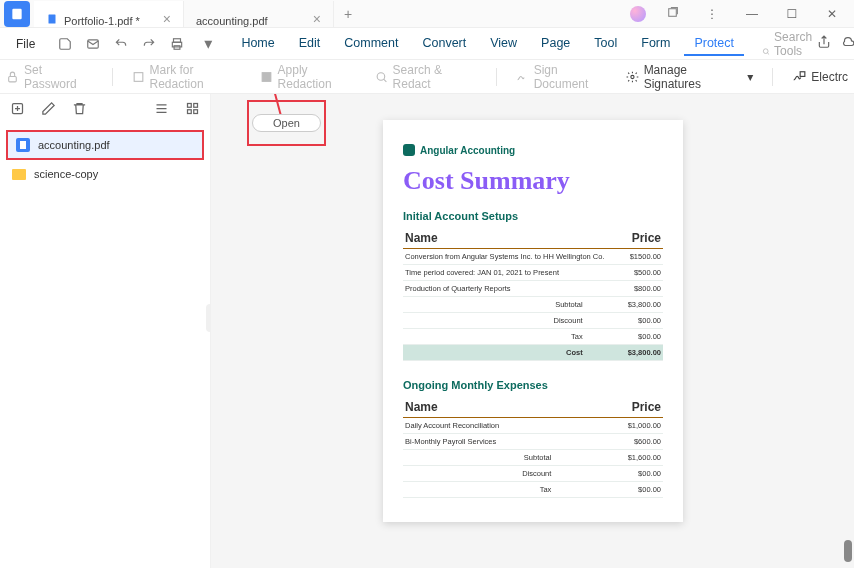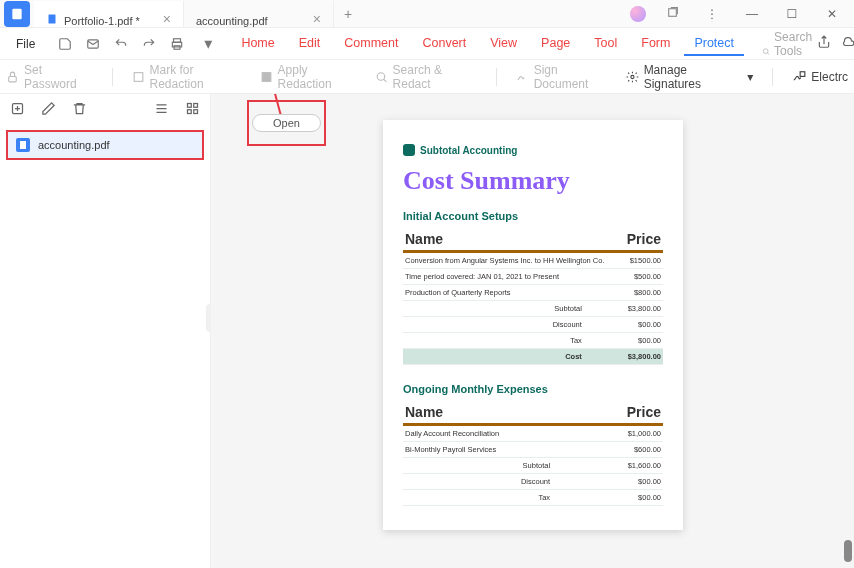--- a/index.html
+++ b/index.html
@@ -18,21 +18,21 @@
 .orb { width:16px; height:16px; border-radius:50%; background:radial-gradient(circle at 30% 30%, #ffb3d9, #b399ff); }
 .win-btn { width:28px; text-align:center; color:#666; font-size:12px; }
 
 
 .menubar { height:32px; display:flex; align-items:center; border-bottom:1px solid #eee; padding:0 6px; }
 .file-label { font-size:12px; color:#333; padding:0 10px; }
 .mb-sep { width:1px; height:18px; background:#e5e5e5; margin:0 3px; }
 .mb-icon { padding:0 7px; color:#777; }
 .mb-icon svg { width:14px; height:14px; display:block; }
 .menu-items { display:flex; gap:4px; margin-left:12px; }
-.menu-item { font-size:12.5px; color:#ef4444; padding:4px 10px; }
+.menu-item { font-size:12.5px; color:#0c4a6e; padding:4px 10px; }
 .menu-item.active { color:#2e7df6; border-bottom:2px solid #2e7df6; }
 .search-tools { margin-left:18px; color:#aaa; font-size:12px; display:flex; align-items:flex-end; gap:4px; }
 .menubar-right { margin-left:auto; display:flex; gap:10px; padding-right:10px; }
 .menubar-right svg { width:14px; height:14px; color:#666; }
 
 
 .toolbar { height:34px; display:flex; align-items:center; padding:0 6px; border-bottom:1px solid #eee; gap:16px; font-size:12px; }
 .tool-btn { display:flex; align-items:center; gap:5px; color:#bbb; }
 .tool-btn svg { width:14px; height:14px; }
 .manage-sig { color:#444; margin-left:auto; }
@@ -56,21 +56,21 @@
 .open-btn { position:absolute; left:36px; top:6px; border:2px solid #e63946; padding:12px 3px; }
 .open-btn-inner { border:1px solid #ccc; border-radius:12px; padding:2px 20px; font-size:11px; color:#555; background:#fff; }
 .arrow-line { position:absolute; left:40px; top:-68px; pointer-events:none; }
 
 .page { position:absolute; left:172px; top:26px; width:300px; background:#fff; box-shadow:0 2px 8px rgba(0,0,0,.15); padding:24px 20px; font-size:9px; }
 .logo-row { display:flex; align-items:center; gap:5px; color:#0d6b5f; font-weight:600; font-size:10px; }
 .logo-mark { width:12px; height:12px; background:#0d6b5f; border-radius:3px; position:relative; }
 .doc-title { font-family: Georgia, serif; font-size:26px; color:#8b5cf6; font-weight:700; margin:10px 0 14px; }
 .sec-h { font-size:11px; font-weight:700; color:#0d6b5f; margin-bottom:6px; }
 .tbl { width:100%; border-collapse:collapse; font-size:7.5px; color:#333; }
-.tbl th { text-align:left; padding:3px 2px; font-weight:700; border-bottom:3px solid #a16207; font-size:14px; }
+.tbl th { text-align:left; padding:3px 2px; font-weight:700; border-bottom:1px solid #a16207; font-size:12px; }
 .tbl th:last-child { text-align:right; }
 .tbl td { padding:3px 2px; border-bottom:1px solid #e8eeec; }
 .tbl td:last-child { text-align:right; }
 .tbl .sub td:first-child { text-align:right; padding-right:40px; }
 .tbl .total td { background:#cfe5de; font-weight:700; }
 .sec2 { margin-top:18px; }
 
 .vscroll { position:absolute; right:2px; top:446px; width:8px; height:22px; background:#888; border-radius:4px; }
 </style>
 </head>
@@ -246,41 +246,45 @@
             <rect x="14" y="4" width="6" height="6"></rect>
             <rect x="4" y="14" width="6" height="6"></rect>
             <rect x="14" y="14" width="6" height="6"></rect>
           </svg></span>
     </div>
     <div class="side-list" id="side-list">
         <div class="side-item highlighted">
           <span class="doc-ic"></span>
           <span>accounting.pdf</span>
         </div>
+        <div class="side-item">
+          <span class="folder-ic"></span>
+          <span>science-copy</span>
+        </div>
       </div>
     <div class="sidebar-grip"></div>
   </div>
 
   <div class="canvas">
     <svg class="arrow-line" width="40" height="100">
       <defs>
           <marker id="ah" markerWidth="8" markerHeight="8" refX="6" refY="3" orient="auto">
             <path d="M0,0 L6,3 L0,6 Z" fill="#e63946"></path>
           </marker>
         </defs>
       <line x1="30" y1="90" x2="8" y2="8" stroke="#e63946" stroke-width="2" marker-end="url(#ah)"></line>
     </svg>
     <div class="open-btn">
       <div class="open-btn-inner">Open</div>
     </div>
 
     <div class="page">
       <div class="logo-row">
         <span class="logo-mark"></span>
-        <span>Subtotal Accounting</span>
+        <span>Angular Accounting</span>
       </div>
       <div class="doc-title">Cost Summary</div>
       <div class="sec-h">Initial Account Setups</div>
       <table class="tbl" id="tbl1">
           <tbody>
             <tr>
               <th>Name</th>
               <th>Price</th>
             </tr>
           </tbody>

